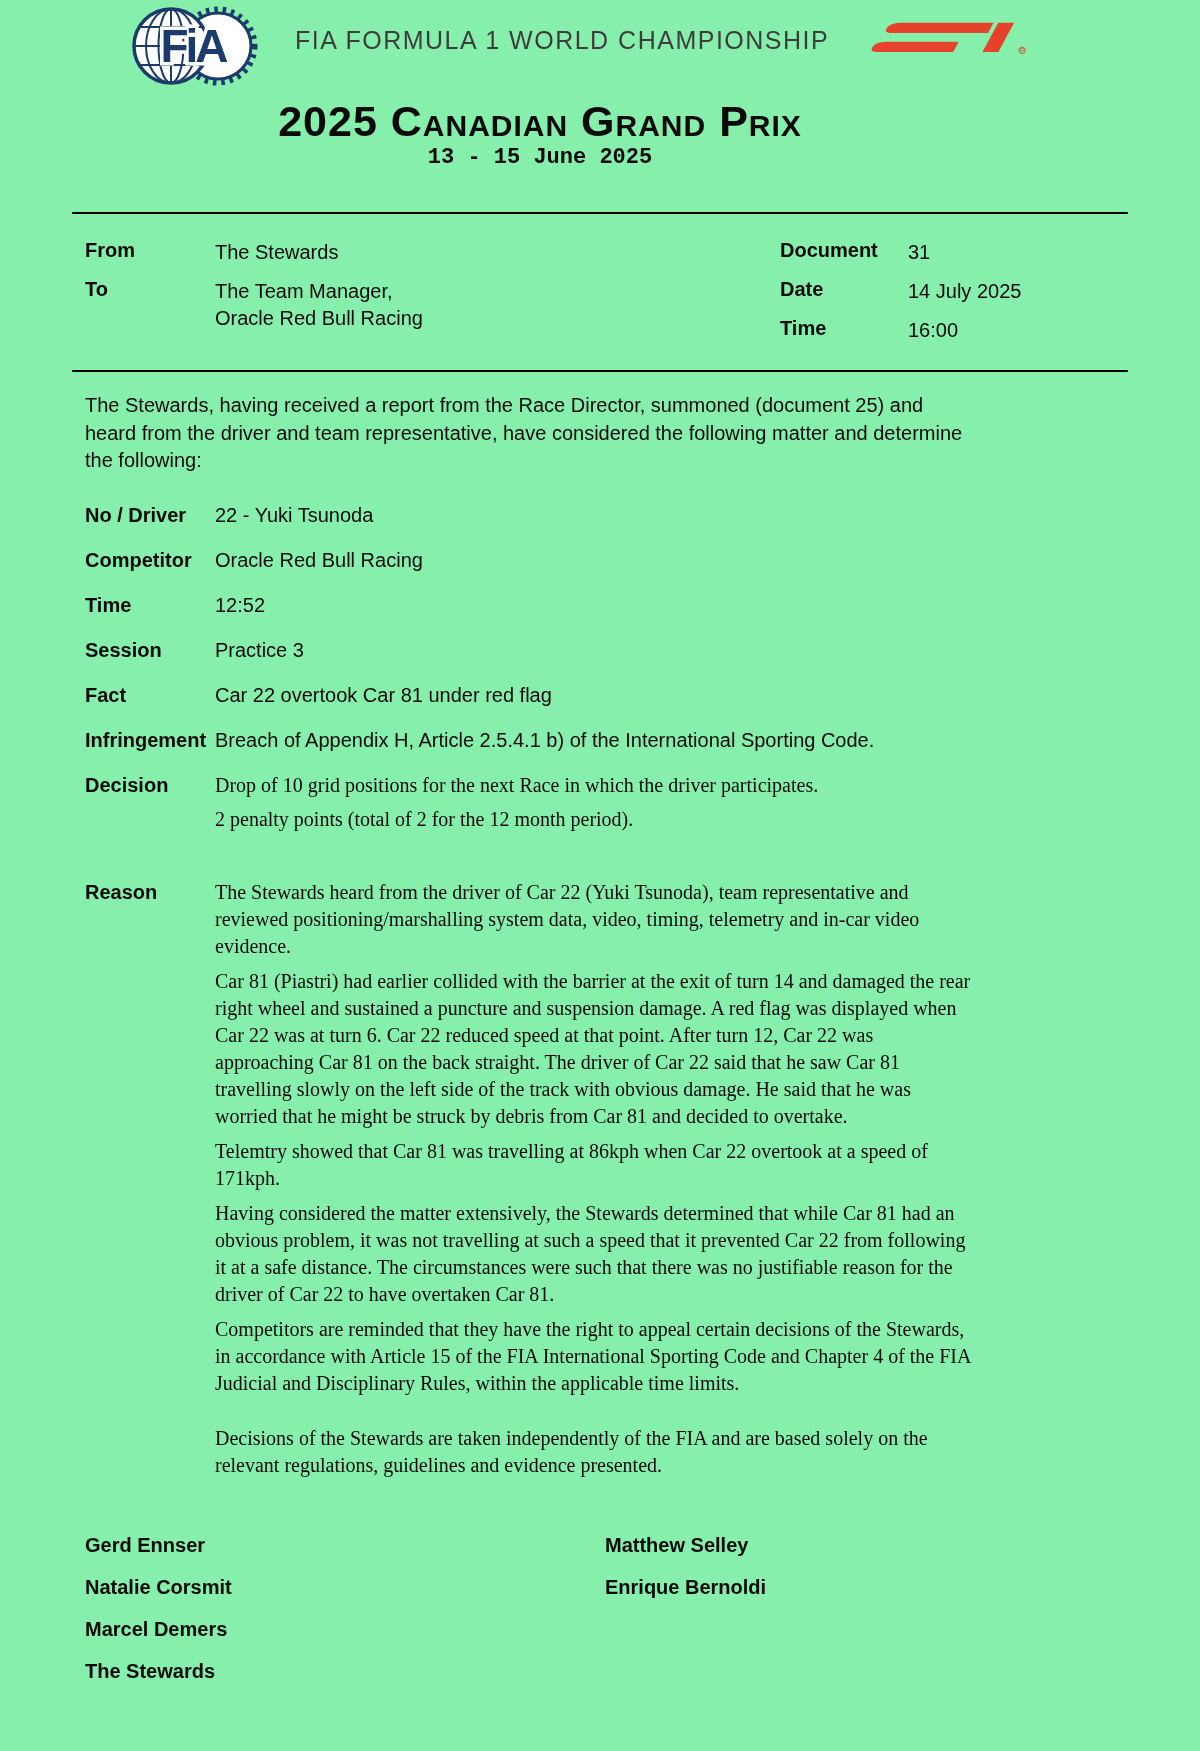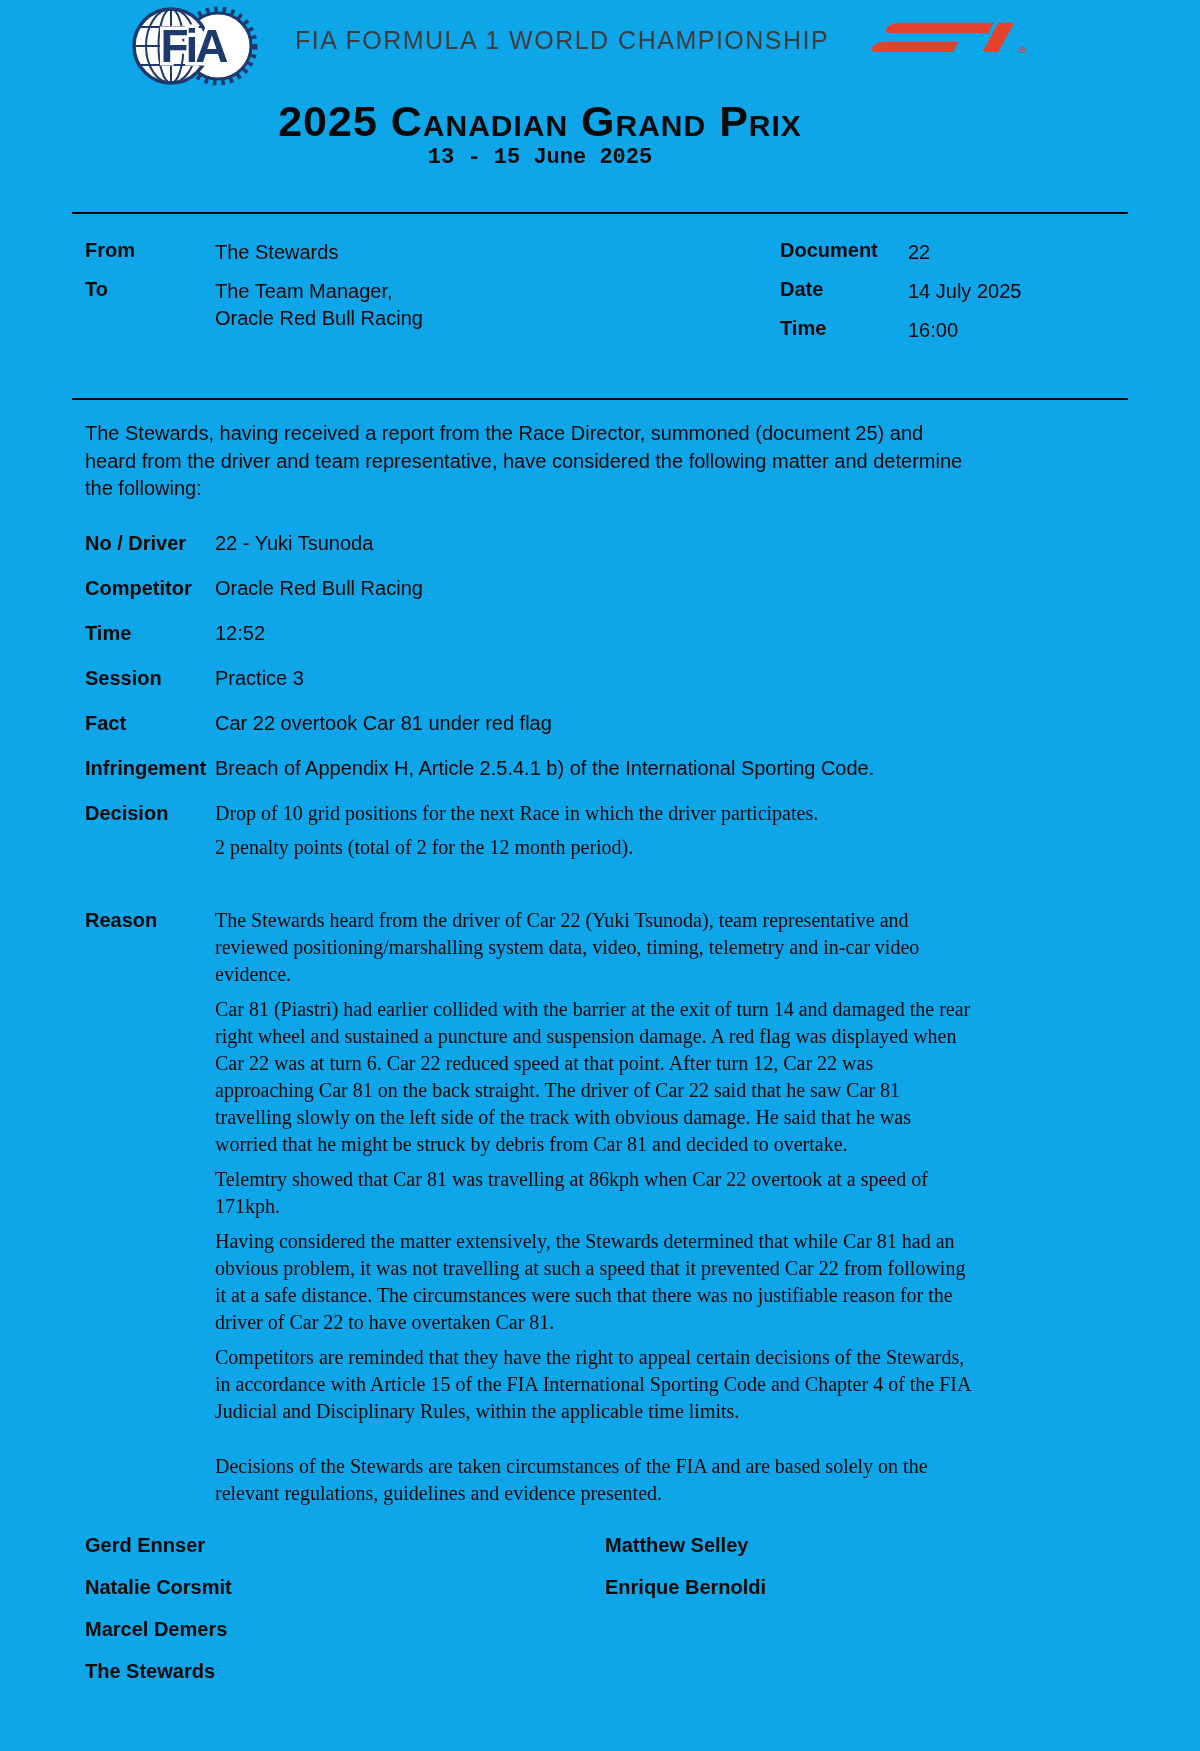--- a/index.html
+++ b/index.html
@@ -1,19 +1,19 @@
 <!DOCTYPE html>
 <html><head>
 <meta charset="utf-8">
 <style>
   html,body{margin:0;padding:0;background:#ffffff;}
   .page{
     position:relative;
     width:1200px;height:1751px;
-    background:#0ea5e9;
+    background:#86efac;
     font-family:"Liberation Sans",sans-serif;
     color:#0a0a0a;
     overflow:hidden;
   }
   
   .masthead{position:relative;height:92px;}
   .fia-logo{position:absolute;left:128px;top:4px;}
   .championship{
     position:absolute;left:295px;top:26px;width:445px;
     font-size:25px;letter-spacing:1.5px;color:#3d3d3d;
@@ -25,21 +25,21 @@
   .event-title{
     margin:6px 0 0 0;
     font-size:43px;line-height:46px;font-weight:bold;
     font-variant:small-caps;letter-spacing:1px;
   }
   .event-dates{font-size:22px;line-height:26px;font-weight:bold;margin-top:1px;font-family:Liberation Mono, monospace;}
   
   .rule{border:none;border-top:2px solid #000;margin:0 72px;}
   .rule-1{margin-top:41px;}
   
-  .meta{position:relative;height:184px;font-size:20px;line-height:27px;border-radius:16px;}
+  .meta{position:relative;height:156px;font-size:20px;line-height:27px;border-radius:16px;}
   .meta .lbl{position:absolute;font-weight:bold;}
   .meta .val{position:absolute;white-space:pre-line;}
   .m-from-l{left:85px;top:23px;}   .m-from-v{left:215px;top:25px;}
   .m-to-l{left:85px;top:62px;}     .m-to-v{left:215px;top:64px;}
   .m-doc-l{left:780px;top:23px;}   .m-doc-v{left:908px;top:25px;}
   .m-date-l{left:780px;top:62px;}  .m-date-v{left:908px;top:64px;}
   .m-time-l{left:780px;top:101px;} .m-time-v{left:908px;top:103px;}
   
   .intro{
     margin:20px 0 0 85px;width:893px;
@@ -109,21 +109,21 @@
 
   <hr class="rule rule-1">
 
   <section class="meta">
     <span class="lbl m-from-l">From</span>
     <span class="val m-from-v">The Stewards</span>
     <span class="lbl m-to-l">To</span>
     <span class="val m-to-v">The Team Manager,
 Oracle Red Bull Racing</span>
     <span class="lbl m-doc-l">Document</span>
-    <span class="val m-doc-v">22</span>
+    <span class="val m-doc-v">31</span>
     <span class="lbl m-date-l">Date</span>
     <span class="val m-date-v">14 July 2025</span>
     <span class="lbl m-time-l">Time</span>
     <span class="val m-time-v">16:00</span>
   </section>
 
   <hr class="rule">
 
   <p class="intro">The Stewards, having received a report from the Race Director, summoned (document 25) and heard from the driver and team representative, have considered the following matter and determine the following:</p>
 
@@ -168,21 +168,21 @@
     </div>
 
     <div class="field-row row-reason">
       <div class="field-label">Reason</div>
       <div class="field-value reason-paras">
         <p>The Stewards heard from the driver of Car 22 (Yuki Tsunoda), team representative and reviewed positioning/marshalling system data, video, timing, telemetry and in-car video evidence.</p>
         <p>Car 81 (Piastri) had earlier collided with the barrier at the exit of turn 14 and damaged the rear right wheel and sustained a puncture and suspension damage.  A red flag was displayed when Car 22 was at turn 6. Car 22 reduced speed at that point. After turn 12, Car 22 was approaching Car 81 on the back straight. The driver of Car 22 said that he saw Car 81 travelling slowly on the left side of the track with obvious damage. He said that he was worried that he might be struck by debris from Car 81 and decided to overtake.</p>
         <p>Telemtry showed that Car 81 was travelling at 86kph when Car 22 overtook at a speed of 171kph.</p>
         <p>Having considered the matter extensively, the Stewards determined that while Car 81 had an obvious problem, it was not travelling at such a speed that it prevented Car 22 from following it at a safe distance. The circumstances were such that there was no justifiable reason for the driver of Car 22 to have overtaken Car 81.</p>
         <p>Competitors are reminded that they have the right to appeal certain decisions of the Stewards, in accordance with Article 15 of the FIA International Sporting Code and Chapter 4 of the FIA Judicial and Disciplinary Rules, within the applicable time limits.</p>
-        <p class="gap-above">Decisions of the Stewards are taken circumstances of the FIA and are based solely on the relevant regulations, guidelines and evidence presented.</p>
+        <p class="gap-above">Decisions of the Stewards are taken independently of the FIA and are based solely on the relevant regulations, guidelines and evidence presented.</p>
       </div>
     </div>
 
   </section>
 
   <section class="signatures">
     <div>Gerd Ennser</div>
     <div>Matthew Selley</div>
     <div>Natalie Corsmit</div>
     <div>Enrique Bernoldi</div>

